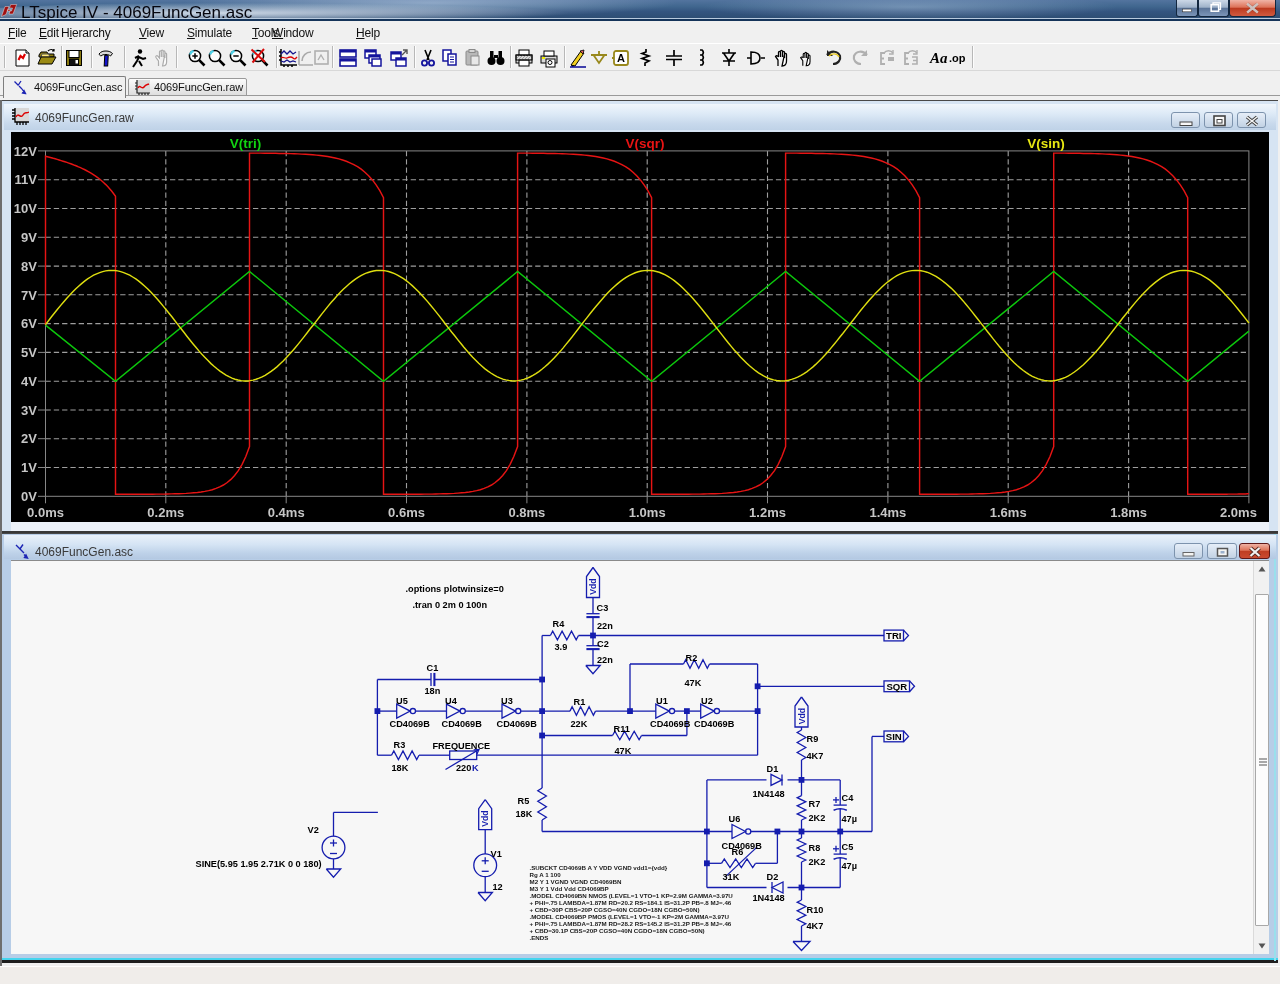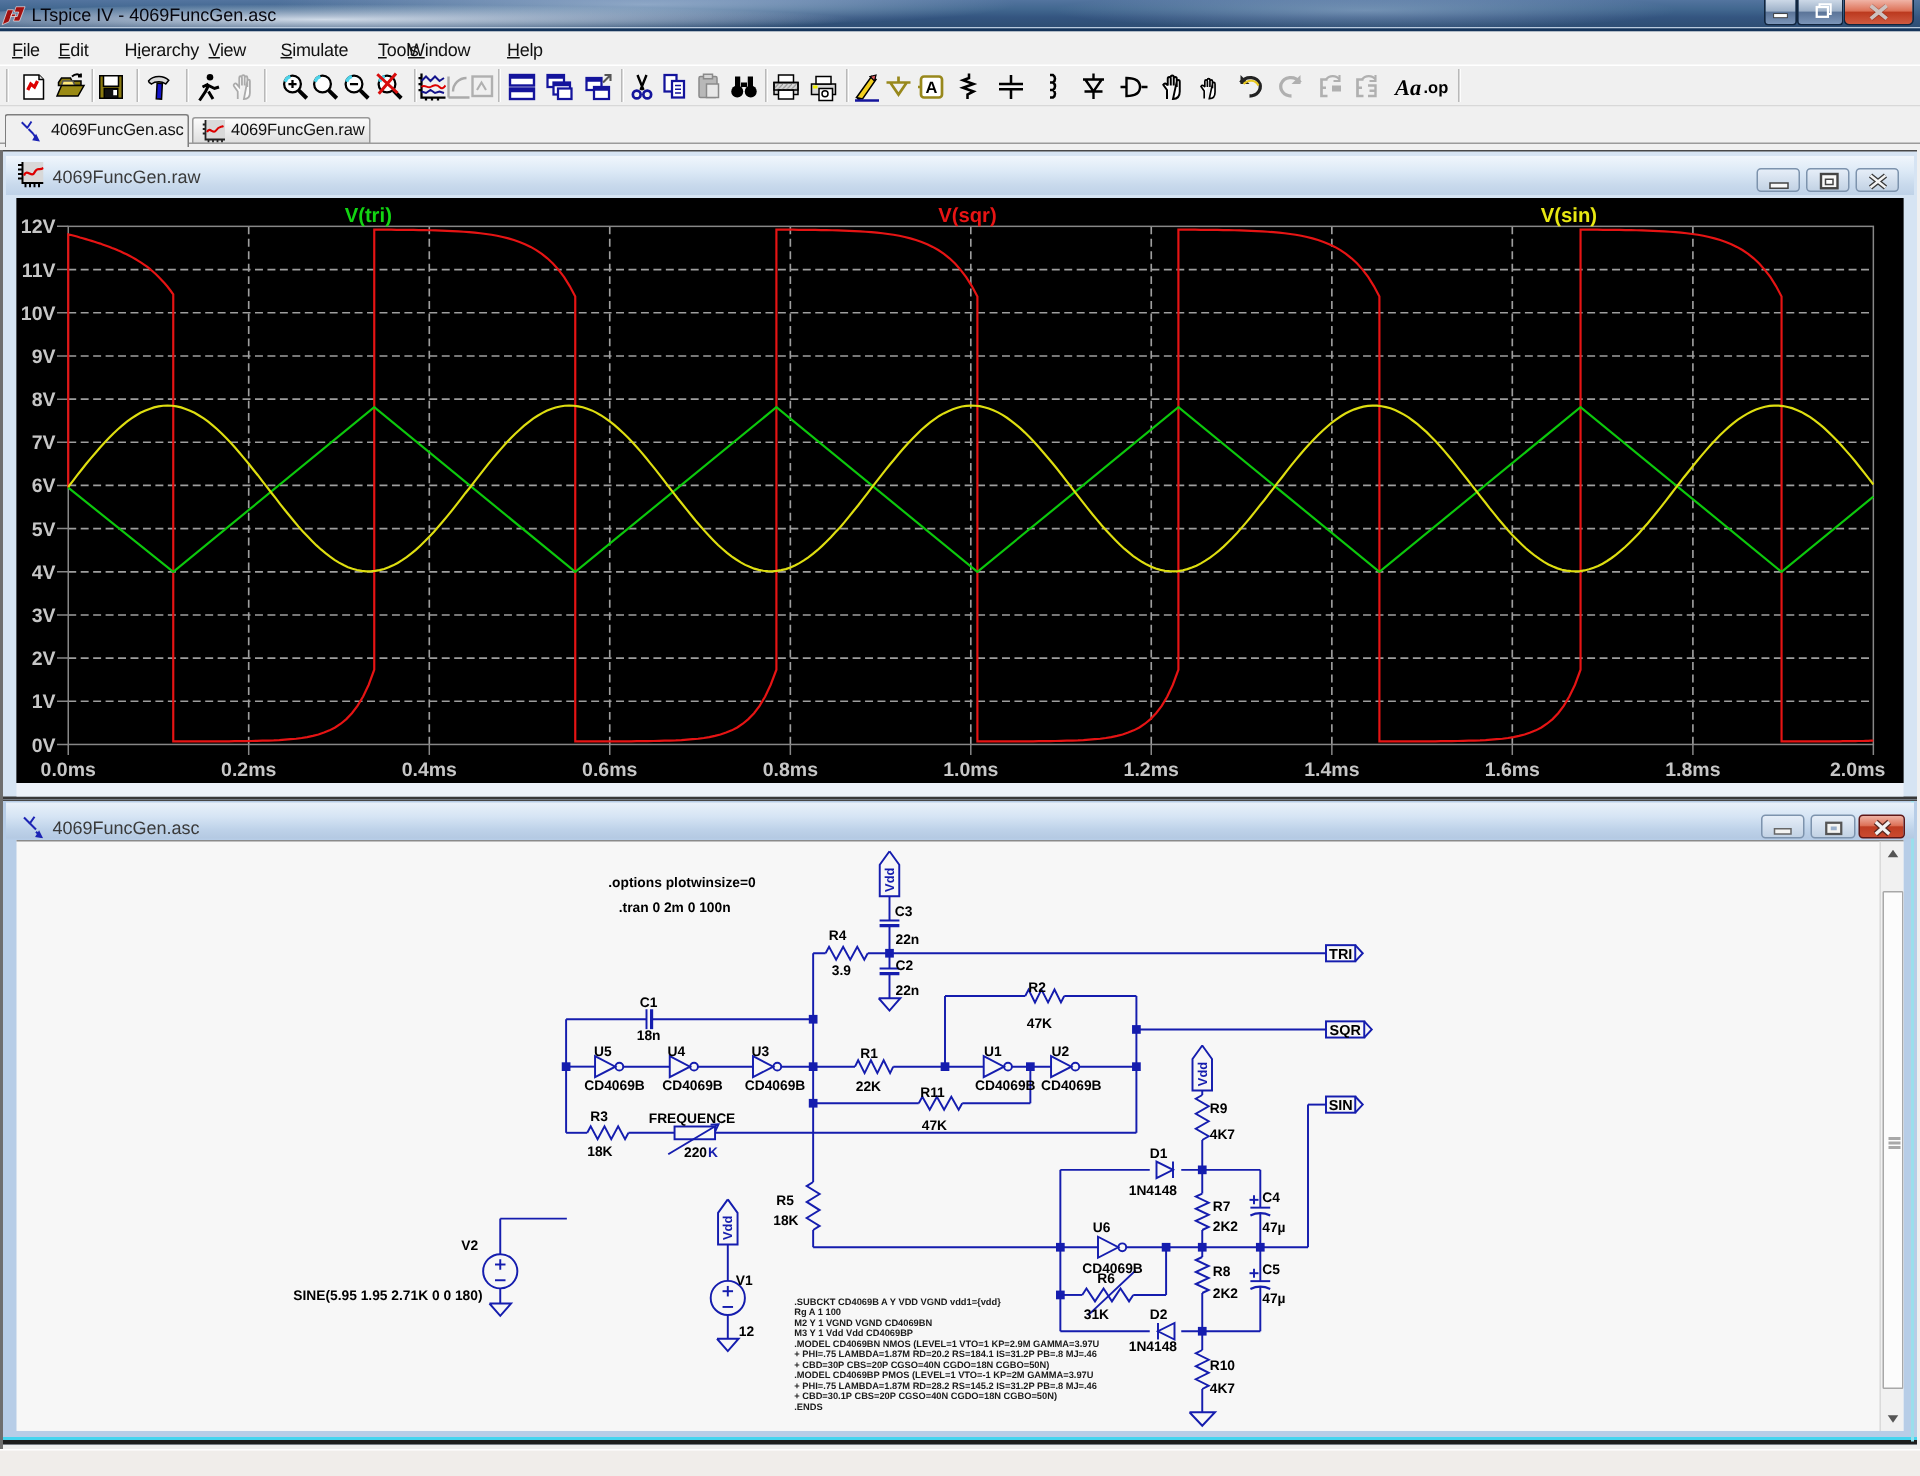--- a/index.html
+++ b/index.html
@@ -4,21 +4,21 @@
 html,body { width:1280px; height:984px; overflow:hidden; font-family:"Liberation Sans", sans-serif; background:#f0f0f0; }
 #root { position:relative; width:1280px; height:984px; }
 #titlebar { position:absolute; left:0; top:0; width:1280px; height:21px;
   background: linear-gradient(180deg,#53749f 0%,#41678f 30%,#345580 55%,#2e4e74 85%,#2e4e74 100%); overflow:hidden;}
 #titlebar .btm { position:absolute; left:0; top:17.5px; width:1280px; height:1.5px; background:#b9cade; }
 #titlebar .btm2 { position:absolute; left:0; top:19px; width:1280px; height:2px; background:#15345a; }
 #titlebar .glow { position:absolute; left:-40px; top:2px; width:640px; height:22px; border-radius:50%;
   background:radial-gradient(ellipse at 40% 50%, rgba(235,242,250,.85), rgba(235,242,250,0) 65%); }
 #titlebar .sheen { position:absolute; left:180px; top:-12px; width:500px; height:30px; background:radial-gradient(ellipse at center, rgba(210,225,245,.5), rgba(210,225,245,0) 70%); }
 #titlebar .sheen2 { position:absolute; left:700px; top:-6px; width:420px; height:26px; background:radial-gradient(ellipse at center, rgba(190,210,235,.4), rgba(190,210,235,0) 70%); }
-#tbtitle { position:absolute; left:21px; top:3px; font-size:12px; color:#06060e; }
+#tbtitle { position:absolute; left:21px; top:3px; font-size:17px; color:#06060e; }
 #ltlogo { position:absolute; left:0px; top:1px; }
 .wbtn { position:absolute; top:0; height:17px; border:1px solid #12263e; border-top:none; }
 .wbtn .gl { position:absolute; left:0; top:0; right:0; bottom:0; }
 #btn-min { left:1176px; width:22px; border-radius:0 0 3px 3px; background:linear-gradient(180deg,#ccd8e7 0%,#9fb2c9 45%,#5c7599 52%,#7b95b8 100%); }
 #btn-max { left:1198px; width:31px; border-radius:0 0 3px 3px; background:linear-gradient(180deg,#ccd8e7 0%,#9fb2c9 45%,#5c7599 52%,#7b95b8 100%); }
 #btn-close { left:1229px; width:47px; border-radius:0 0 4px 4px; background:linear-gradient(180deg,#f0b4a6 0%,#dd7258 45%,#bc3a1f 52%,#d05a40 100%); }
 #menubar { position:absolute; left:0; top:21px; width:1280px; height:22px; background:#f0f0f0; }
 .mi { position:absolute; top:5px; font-size:12px; letter-spacing:-0.2px; color:#111; }
 .mi u { text-decoration:underline; }
 #toolbar { position:absolute; left:0; top:43px; width:1280px; height:28px; background:#f0f0f0; border-top:1px solid #fff; border-bottom:1px solid #d8d8d8;}
@@ -76,26 +76,26 @@
  <div class="wbtn" id="btn-close">
         <svg class="gl" viewBox="0 0 47 17">
           <path d="M18 4l11 9M29 4L18 13" stroke="#fff" stroke-width="2.6"></path>
           <path d="M18 4l11 9M29 4L18 13" stroke="#3a0d06" stroke-width="3.6" opacity=".25"></path>
         </svg>
       </div>
 </div>
 <div id="menubar">
       <span class="mi" style="left:8px"><u>F</u>ile</span>
       <span class="mi" style="left:39px"><u>E</u>dit</span>
-      <span class="mi" style="left:83px">H<u>i</u>erarchy</span>
+      <span class="mi" style="left:61px">H<u>i</u>erarchy</span>
       <span class="mi" style="left:139px"><u>V</u>iew</span>
       <span class="mi" style="left:187px"><u>S</u>imulate</span>
       <span class="mi" style="left:252px"><u>T</u>ools</span>
       <span class="mi" style="left:272px"><u>W</u>indow</span>
-      <span class="mi" style="left:338px"><u>H</u>elp</span>
+      <span class="mi" style="left:356px"><u>H</u>elp</span>
     </div>
 <div id="toolbar">
       <div class="tsep" style="left:4px"></div>
       <div class="tsep" style="left:61px"></div>
       <div class="tsep" style="left:91px"></div>
       <div class="tsep" style="left:124px"></div>
       <div class="tsep" style="left:176px"></div>
       <div class="tsep" style="left:276px"></div>
       <div class="tsep" style="left:332px"></div>
       <div class="tsep" style="left:414px"></div>

